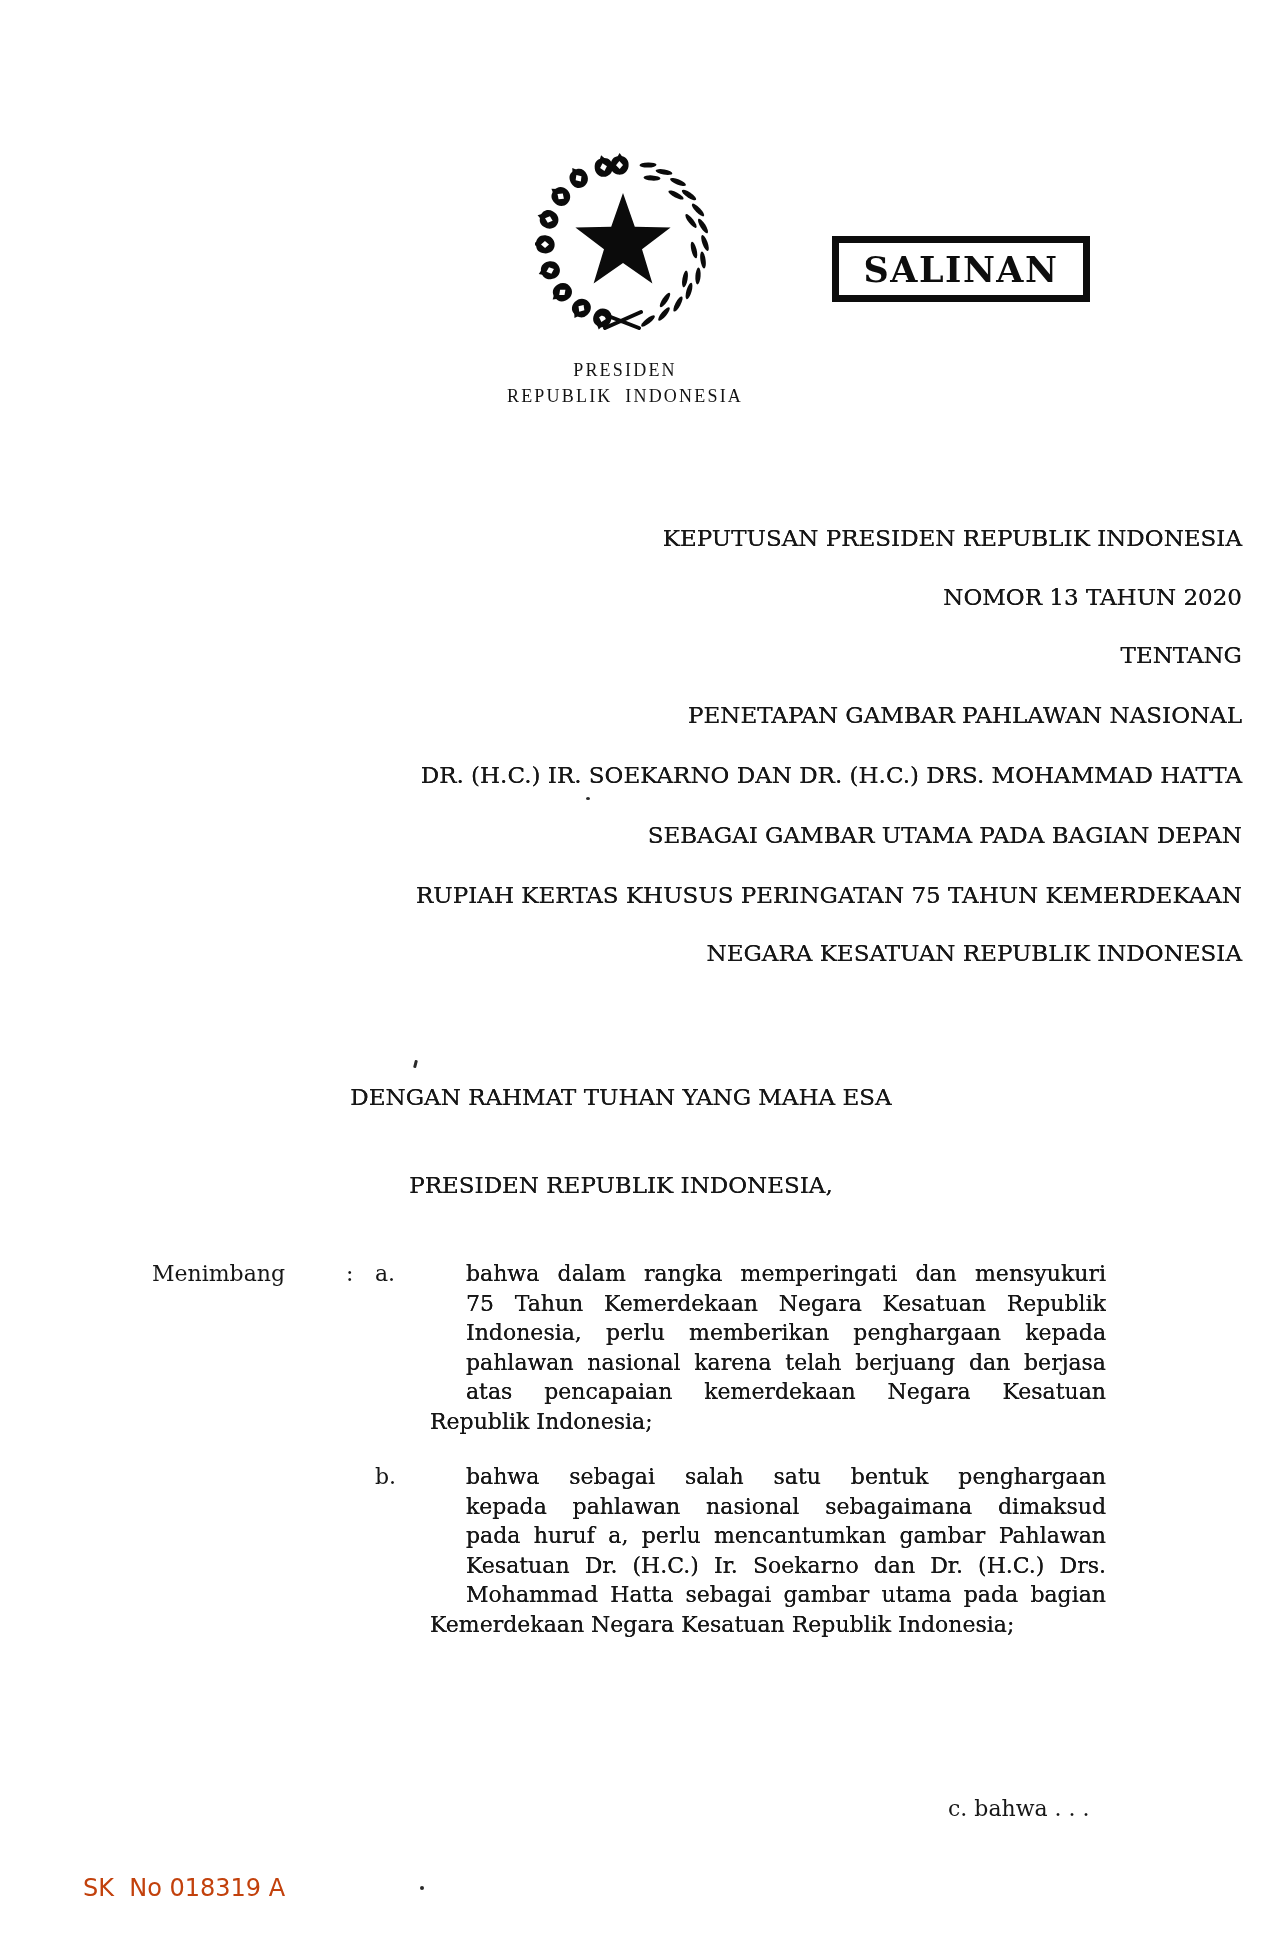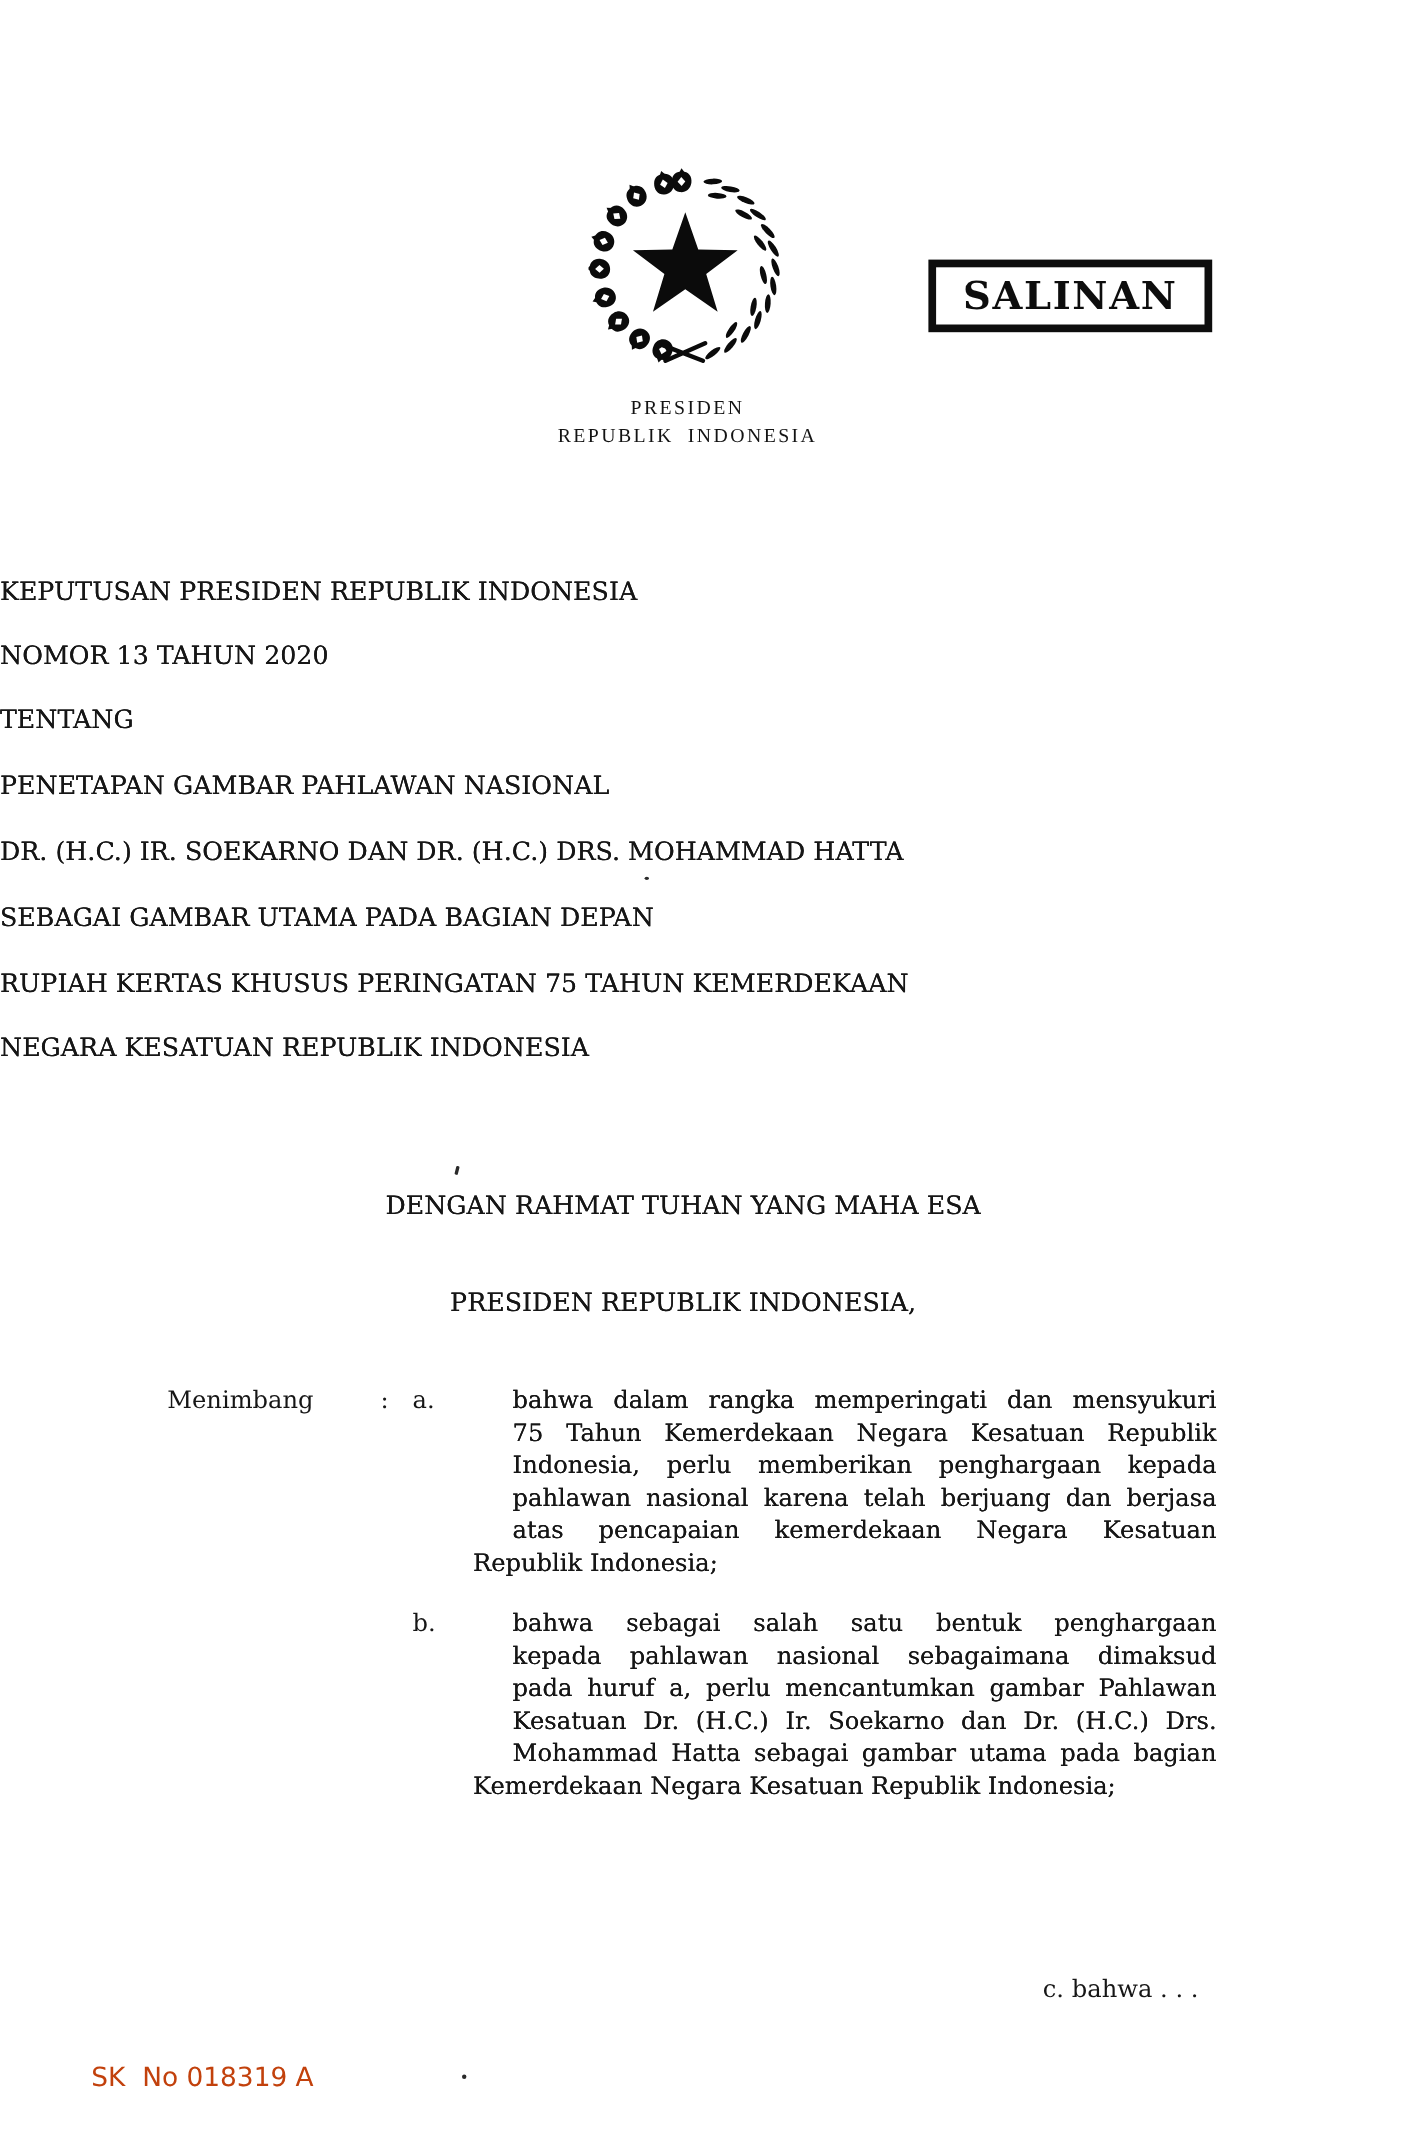--- a/index.html
+++ b/index.html
@@ -21,25 +21,25 @@
     font-family:Liberation Serif, serif;
     font-size:18px;line-height:26px;letter-spacing:2.2px;word-spacing:6px;
     color:#131313;
   }
   
   .salinan{
     position:absolute;left:832px;top:236px;width:258px;height:66px;
     border:7px solid #0d0d0d;box-sizing:border-box;
     display:flex;align-items:center;justify-content:center;
     font-weight:bold;font-size:35px;letter-spacing:1.5px;
-    font-family:"DejaVu Serif", serif;color:#0d0d0d;margin-left:12px;
+    font-family:"DejaVu Serif", serif;color:#0d0d0d;
   }
   
   .title-line{
-    position:absolute;left:0;width:1242px;text-align:left;
+    position:absolute;left:0;width:1242px;text-align:right;
     font-size:23px;line-height:30px;white-space:nowrap;
     text-shadow:0 0 0.5px currentColor;
   }
   .center-line{
     position:absolute;left:0;width:1242px;text-align:center;
     font-size:23px;line-height:30px;white-space:nowrap;
     text-shadow:0 0 0.5px currentColor;
   }
   
   .consider-label{position:absolute;left:152px;top:1259px;font-size:22px;line-height:29.5px;}

